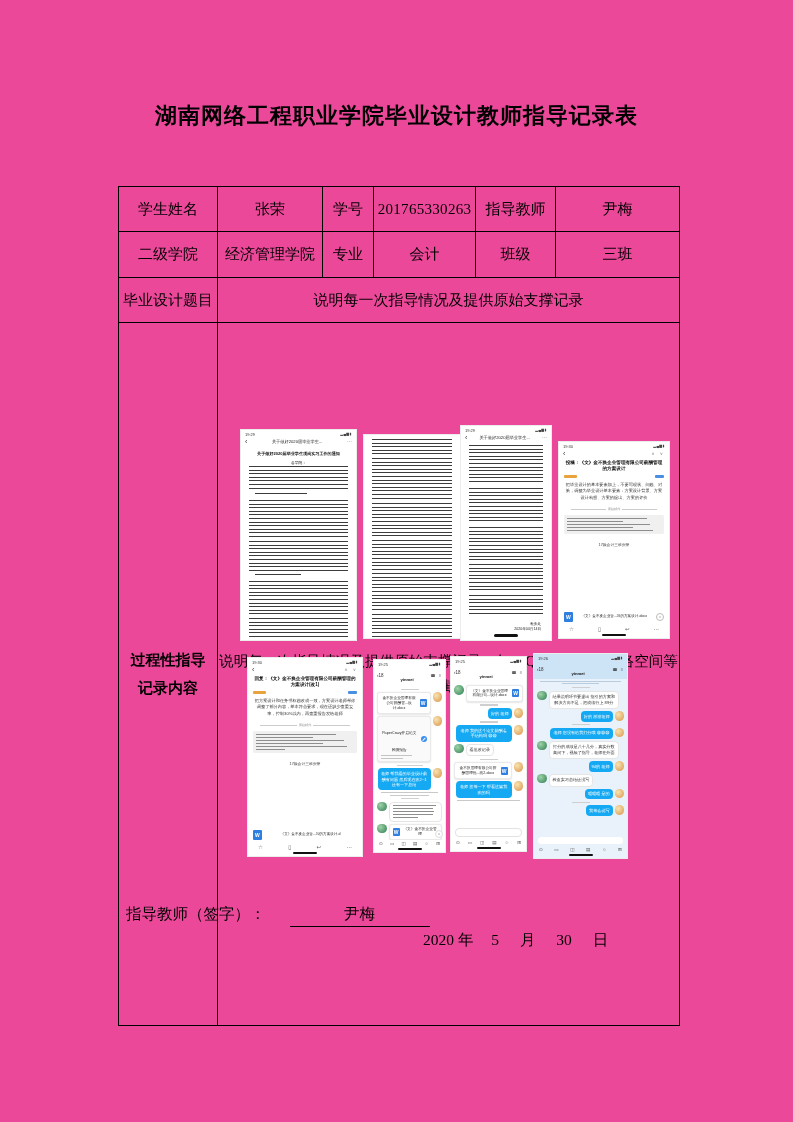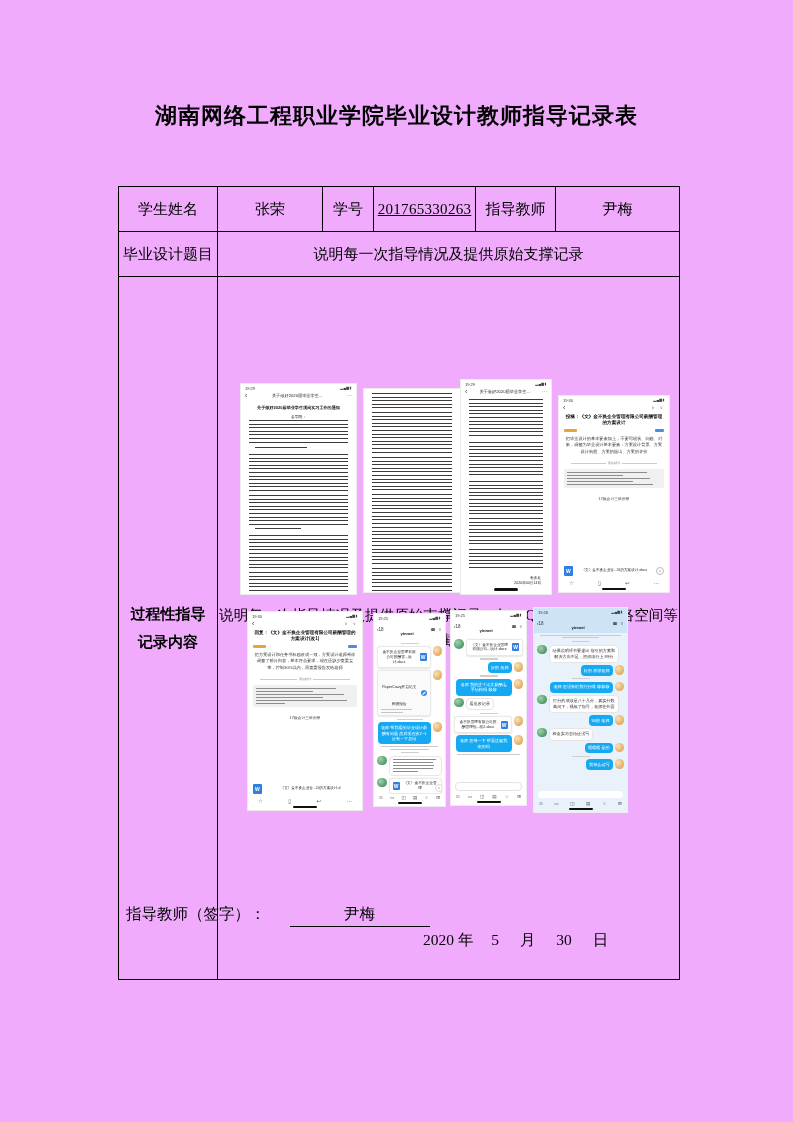--- a/index.html
+++ b/index.html
@@ -1,23 +1,23 @@
 <!DOCTYPE html>
 <html><head>
 <meta charset="utf-8">
 <style>
   html,body{margin:0;padding:0;background:#888;}
-  .sheet{width:793px;height:1122px;position:relative;background:#f0abfc;margin:0 auto;
+  .sheet{width:793px;height:1122px;position:relative;background:#ec4899;margin:0 auto;
          font-family:"Liberation Serif","DejaVu Serif",serif;color:#000;overflow:hidden;}
   .title{position:absolute;top:101px;left:0;right:0;text-align:center;
          font-family:"Liberation Sans","DejaVu Sans",sans-serif;font-weight:bold;
          font-size:22px;letter-spacing:1px;}
   table.info{position:absolute;left:118px;top:186px;width:561px;border-collapse:collapse;table-layout:fixed;}
   table.info td{border:1.6px solid #000;text-align:center;vertical-align:middle;font-size:15px;padding:0;}
-  td.idnum{font-size:13.5px;letter-spacing:.3px;text-decoration:underline;}
+  td.idnum{font-size:13.5px;letter-spacing:.3px;}
   td.biglabel{font-weight:bold;font-size:15.5px;line-height:1.9;}
   td.content{vertical-align:top;text-align:left;position:relative;padding:9px 11px;}
   .instruction{font-size:14.6px;line-height:1.7;}
   
   .shot{position:absolute;background:#fff;border:.5px solid #ececec;box-sizing:border-box;
         display:flex;flex-direction:column;overflow:hidden;
         font-family:"Liberation Sans","DejaVu Sans",sans-serif;}
   .sbar{display:flex;justify-content:space-between;align-items:center;font-size:4px;color:#333;
         padding:1.5px 4px 0;flex:none;}
   .sic{font-size:3.5px;letter-spacing:.5px;color:#444;}
@@ -114,20 +114,28 @@
       </colgroup>
     <tbody>
         <tr style="height:45px">
       <td>学生姓名</td>
       <td>张荣</td>
       <td>学号</td>
       <td class="idnum">201765330263</td>
       <td>指导教师</td>
       <td>尹梅</td>
     </tr>
+    <tr style="height:46px">
+      <td>二级学院</td>
+      <td>经济管理学院</td>
+      <td>专业</td>
+      <td>会计</td>
+      <td>班级</td>
+      <td>三班</td>
+    </tr>
     <tr style="height:45px">
       <td>毕业设计题目</td>
       <td colspan="5">说明每一次指导情况及提供原始支撑记录</td>
     </tr>
     <tr style="height:703px">
       <td class="biglabel">
         <div>过程性指导</div>
         <div>记录内容</div>
       </td>
       <td colspan="5" class="content">

